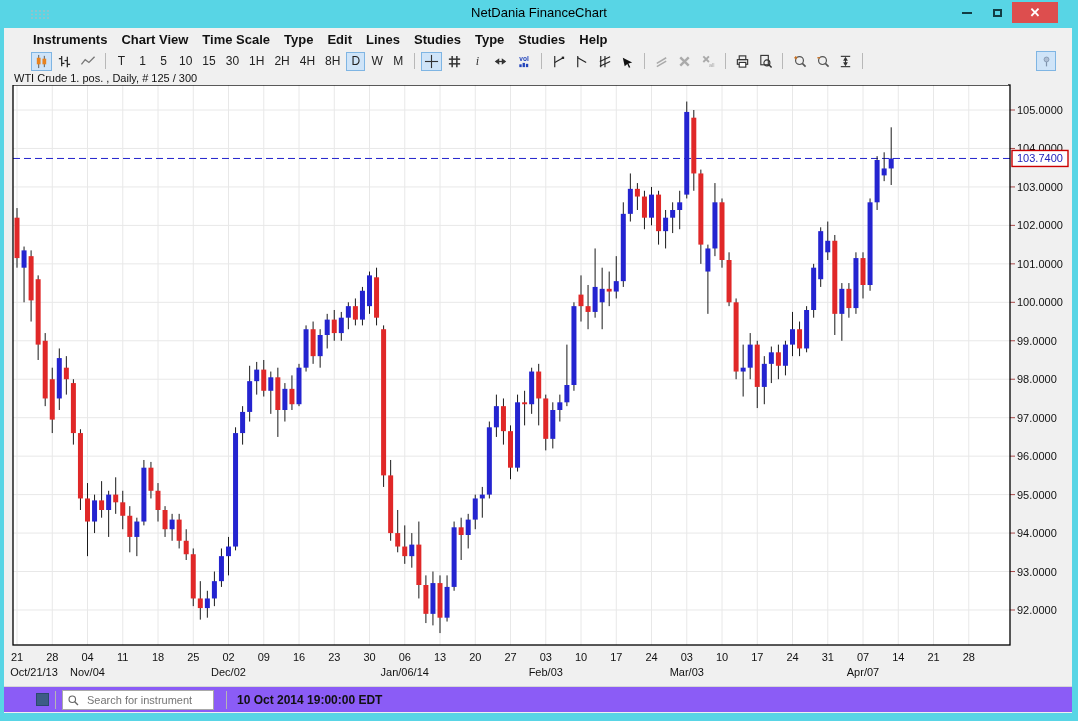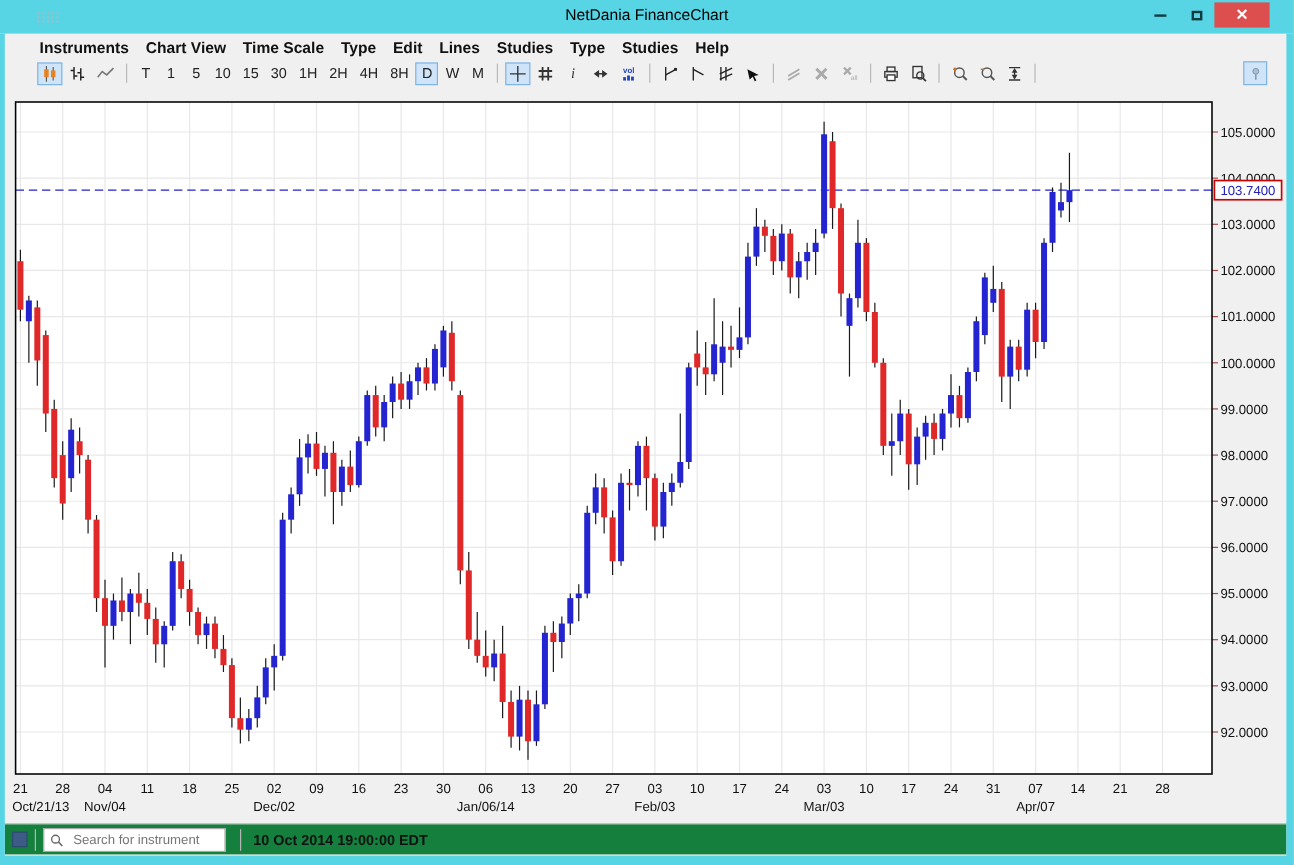--- a/index.html
+++ b/index.html
@@ -33,22 +33,22 @@
   .tbtn.txt{padding:0 3px;}
   .tsep{width:1px;height:16px;background:#b8b8b8;margin:0 5px;}
   .pinbtn{position:absolute;right:16px;top:1px;width:20px;height:20px;background:#cfe4f8;
           border:1px solid #7fb5e3;display:flex;align-items:center;justify-content:center;}
   
   .instr-row{position:absolute;left:4px;right:70px;top:72px;height:13px;background:#f0f0f0;z-index:5;}
   .instr-label{position:absolute;left:10px;top:0;font-size:11px;color:#111;white-space:nowrap;}
   
   .chart-svg{position:absolute;left:0;top:0;width:1078px;height:721px;z-index:1;}
   
-  .statusbar{position:absolute;left:4px;right:6px;top:686px;height:26px;background:#15803d;
-             border-top:1px solid #d6d6d6;display:flex;align-items:center;z-index:5;}
+  .statusbar{position:absolute;left:4px;right:6px;top:686px;height:26px;background:#8b5cf6;
+             border-top:1px solid #d6d6d6;display:flex;align-items:center;z-index:5;padding-left:26px;}
   .app-square{width:13px;height:13px;background:#3d5c85;border:1px solid #2a4a6e;margin-left:6px;}
   .vsep{width:1px;height:18px;background:#b5b5b5;margin:0 6px;}
   .searchwrap{position:relative;}
   .searchwrap svg{position:absolute;left:5px;top:4px;}
   .search-input{width:152px;height:20px;border:1px solid #a9a9a9;background:#fff;font-size:11px;
                 padding:0 4px 0 24px;color:#555;font-family:"Liberation Sans",sans-serif;outline:none;}
   .timestamp{font-size:12px;font-weight:700;color:#111;margin-left:4px;white-space:nowrap;}
 </style>
 </head>
 <body>
@@ -666,20 +666,23 @@
         <div class="tsep"></div>
       </div>
     <div class="pinbtn">
       <svg width="13" height="13" viewBox="0 0 16 16">
         <circle cx="8" cy="5.5" r="3" fill="#aebfd4" stroke="#7f93ad"></circle>
         <line x1="8" y1="8.5" x2="8" y2="14" stroke="#7f93ad" stroke-width="1.5"></line>
       </svg>
     </div>
   </div>
 
+  <div class="instr-row">
+    <span class="instr-label">WTI Crude 1. pos. , Daily, # 125 / 300</span>
+  </div>
 
   <div class="statusbar">
     <div class="app-square"></div>
     <div class="vsep"></div>
     <div class="searchwrap">
       <svg width="13" height="13" viewBox="0 0 16 16">
         <circle cx="6.5" cy="6.5" r="4" fill="none" stroke="#666" stroke-width="1.4"></circle>
         <line x1="9.5" y1="9.5" x2="13.5" y2="13.5" stroke="#666" stroke-width="1.6"></line>
       </svg>
       <input class="search-input" type="text" placeholder="Search for instrument" style="">

